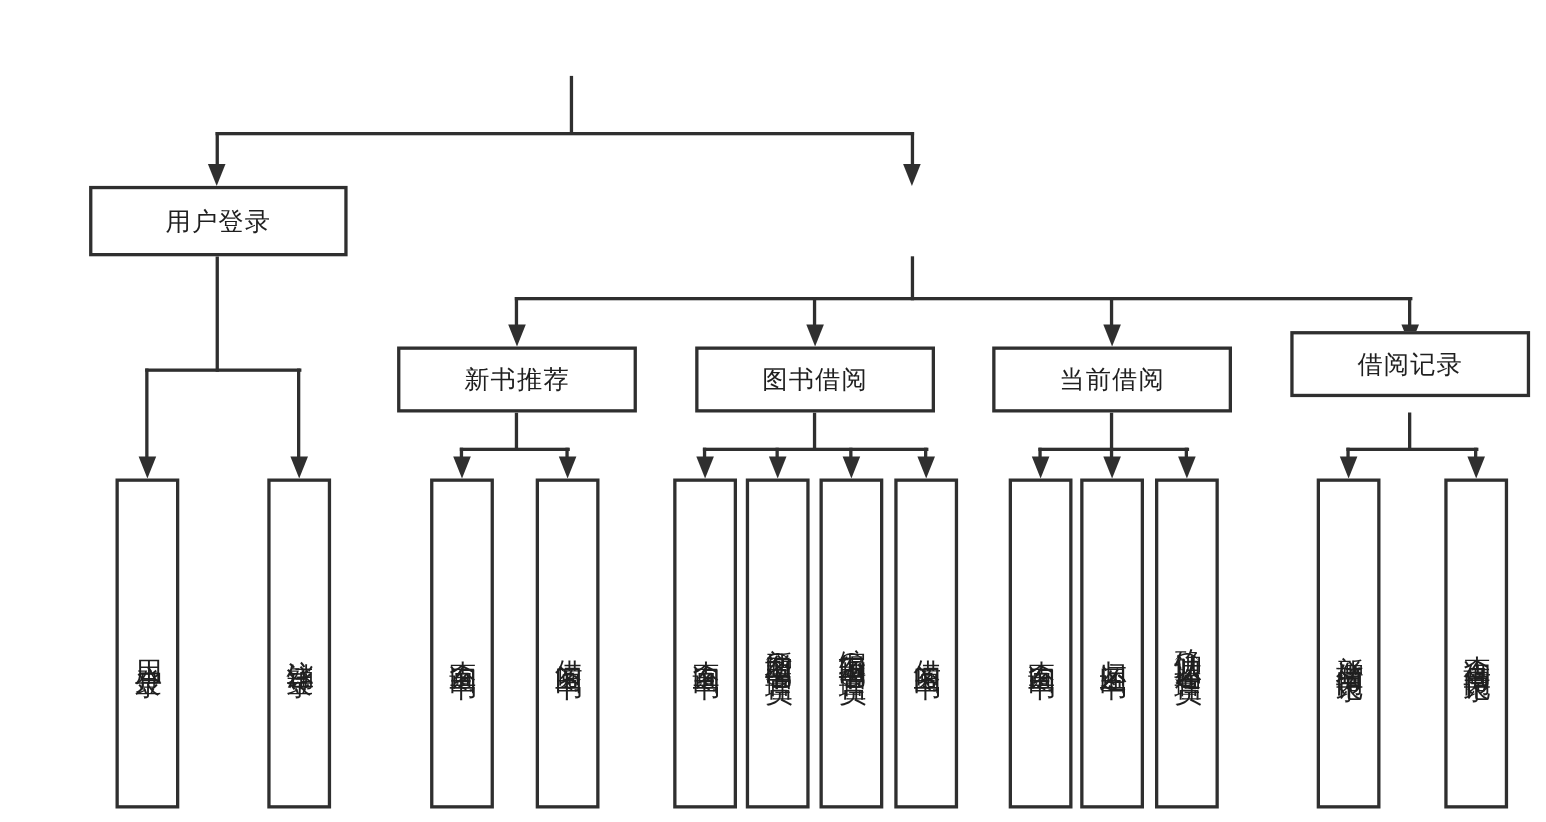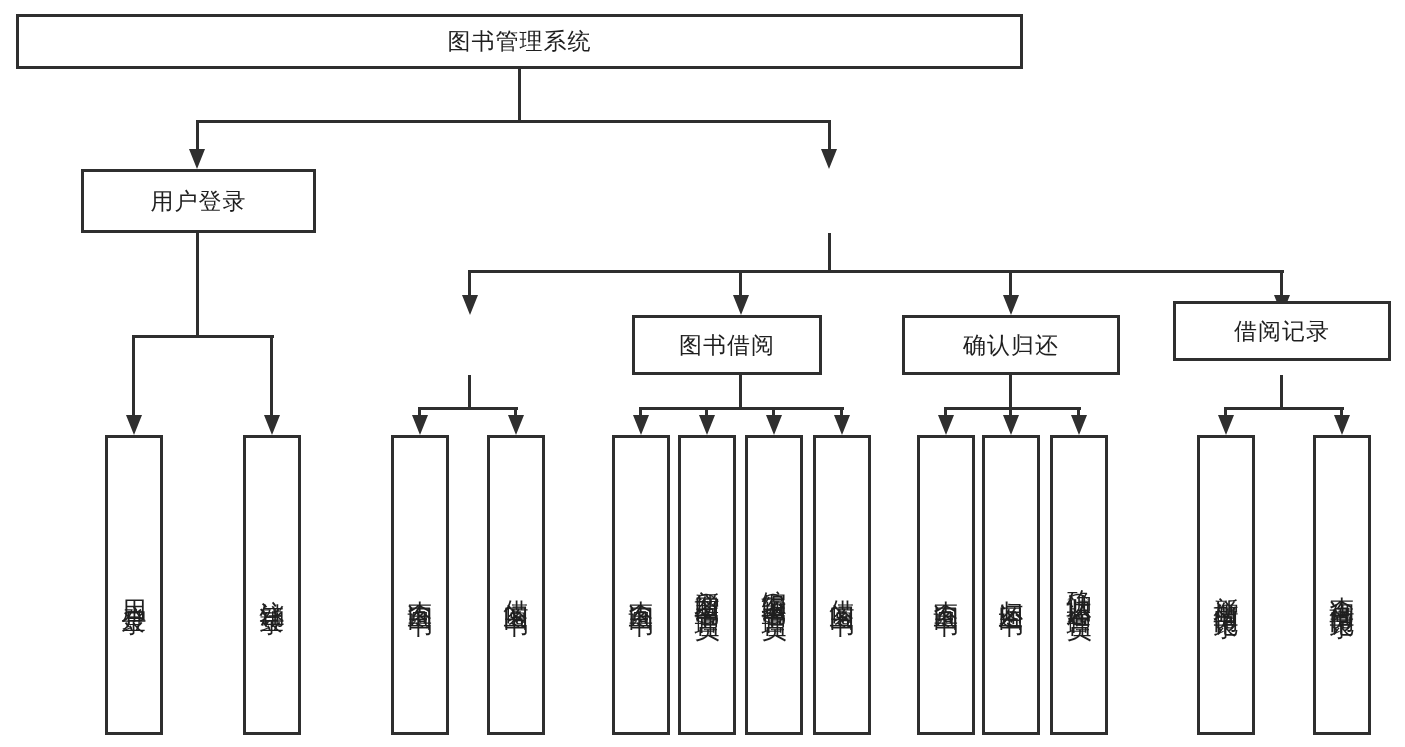--- a/index.html
+++ b/index.html
@@ -60,21 +60,20 @@
     color:var(--watermark);
     z-index:5;
     white-space:nowrap;
   }
 </style>
 </head>
 <body>
 
 <div class="canvas">
 
-  <div class="box" style="left:16px;top:14px;width:1007px;height:55px;">图书管理系统</div>
 
   <div class="vl" style="left:518px;top:69px;height:52px;"></div>
   <div class="hl" style="left:196px;top:120px;width:635px;"></div>
   <div class="vl" style="left:196px;top:120px;height:31px;"></div>
   <div class="arrow" style="left:189px;top:149px;"></div>
   <div class="vl" style="left:828px;top:120px;height:31px;"></div>
   <div class="arrow" style="left:821px;top:149px;"></div>
 
   <div class="box" style="left:81px;top:169px;width:235px;height:64px;">用户登录</div>
 
@@ -89,22 +88,23 @@
   <div class="hl" style="left:468px;top:270px;width:816px;"></div>
   <div class="vl" style="left:468px;top:270px;height:27px;"></div>
   <div class="arrow" style="left:462px;top:295px;"></div>
   <div class="vl" style="left:739px;top:270px;height:27px;"></div>
   <div class="arrow" style="left:733px;top:295px;"></div>
   <div class="vl" style="left:1009px;top:270px;height:27px;"></div>
   <div class="arrow" style="left:1003px;top:295px;"></div>
   <div class="vl" style="left:1280px;top:270px;height:27px;"></div>
   <div class="arrow" style="left:1274px;top:295px;"></div>
 
-  <div class="box" style="left:632px;top:315px;width:190px;height:60px;">图书借阅</div>
-  <div class="box" style="left:902px;top:315px;width:218px;height:60px;">确认归还</div>
+  <div class="box" style="left:361px;top:315px;width:218px;height:60px;">新书推荐</div>
+  <div class="box" style="left:632px;top:315px;width:218px;height:60px;">图书借阅</div>
+  <div class="box" style="left:902px;top:315px;width:218px;height:60px;">当前借阅</div>
   <div class="box" style="left:1173px;top:301px;width:218px;height:60px;">借阅记录</div>
 
   <div class="vl" style="left:468px;top:375px;height:34px;"></div>
   <div class="hl" style="left:418px;top:407px;width:100px;"></div>
   <div class="vl" style="left:418px;top:407px;height:10px;"></div>
   <div class="arrow" style="left:412px;top:415px;"></div>
   <div class="vl" style="left:514px;top:407px;height:10px;"></div>
   <div class="arrow" style="left:508px;top:415px;"></div>
 
   <div class="vl" style="left:739px;top:375px;height:34px;"></div>

